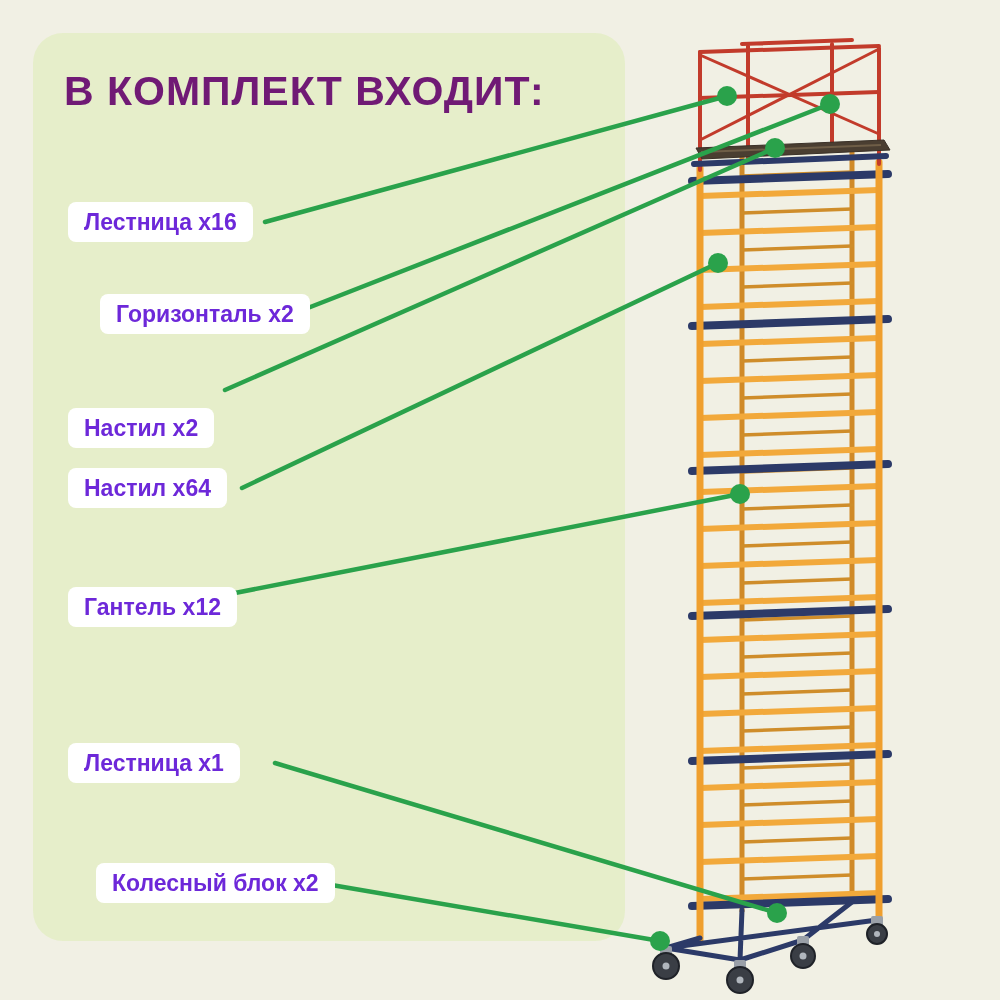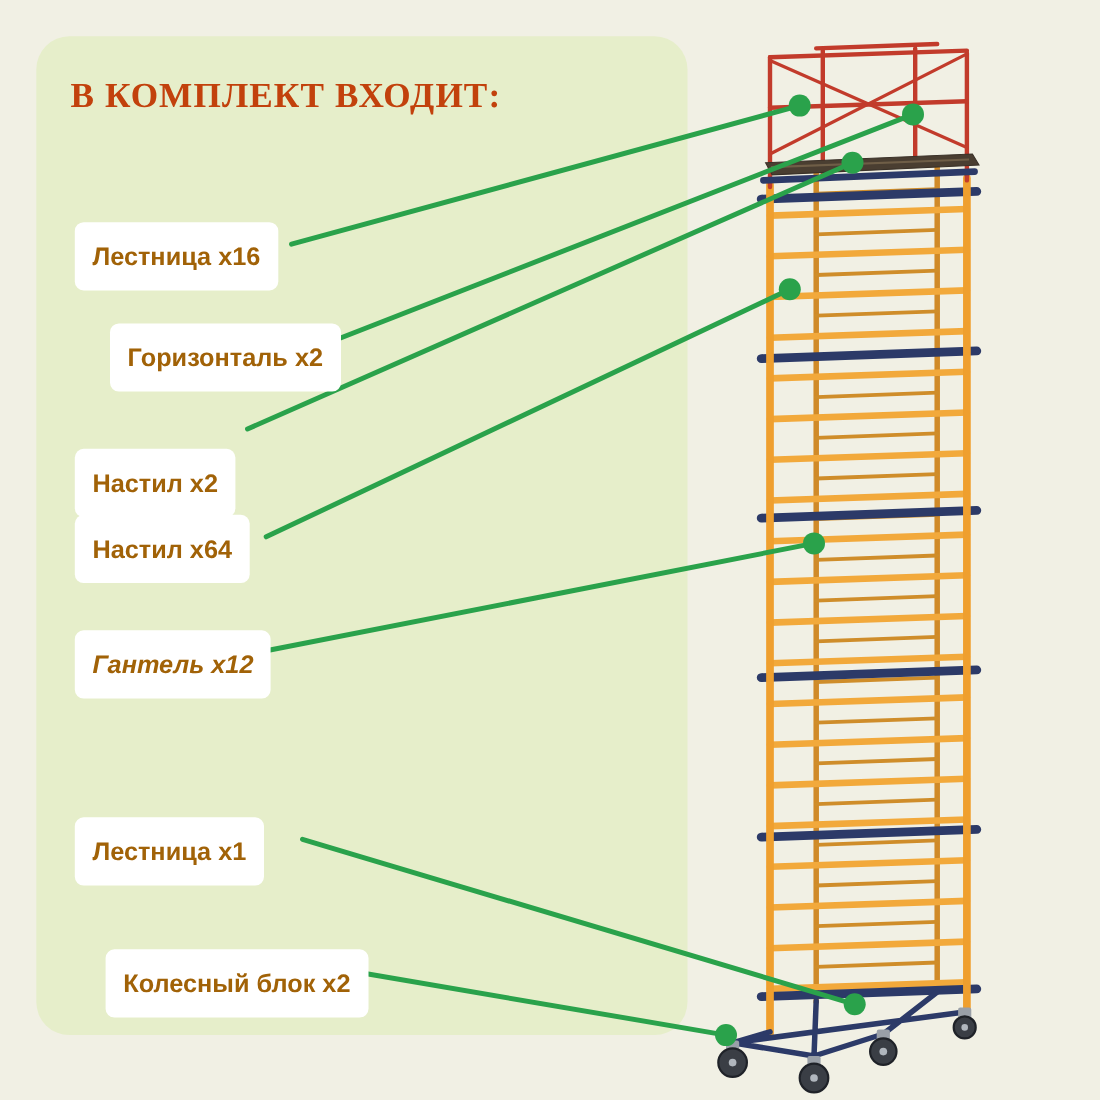--- a/index.html
+++ b/index.html
@@ -11,33 +11,33 @@
   .panel{
     position:absolute;left:33px;top:33px;width:592px;height:908px;
     background:#e6eeca;border-radius:30px;z-index:1;
   }
   .illustration{
     position:absolute;left:0;top:0;width:1000px;height:1000px;z-index:2;
     pointer-events:none;
   }
   .page-title{
     position:absolute;left:64px;top:68px;z-index:3;
-    font-size:32px;font-weight:700;letter-spacing:1px;
-    color:#c2410c;white-space:nowrap;font-family:Liberation Serif, serif;
+    font-size:41px;font-weight:700;letter-spacing:1px;
+    color:#701a75;white-space:nowrap;
   }
   .label{
     position:absolute;z-index:3;background:#ffffff;border-radius:8px;
-    padding:18px 16px;font-size:23px;font-weight:700;color:#a16207;
+    padding:7px 16px;font-size:23px;font-weight:700;color:#6d28d9;
     line-height:26px;white-space:nowrap;
   }
   .label-1{left:68px;top:202px;}
   .label-2{left:68px;top:294px;margin-left:32px;}
   .label-3{left:68px;top:384px;margin-top:24px;}
   .label-4{left:68px;top:468px;}
-  .label-5{left:68px;top:573px;font-style:italic;}
+  .label-5{left:68px;top:587px;}
   .label-6{left:68px;top:743px;}
   .label-7{left:68px;top:863px;margin-left:28px;}
 </style>
 </head>
 <body>
 
 <div class="panel"></div>
 
 <div class="page-title">В КОМПЛЕКТ ВХОДИТ:</div>
 

